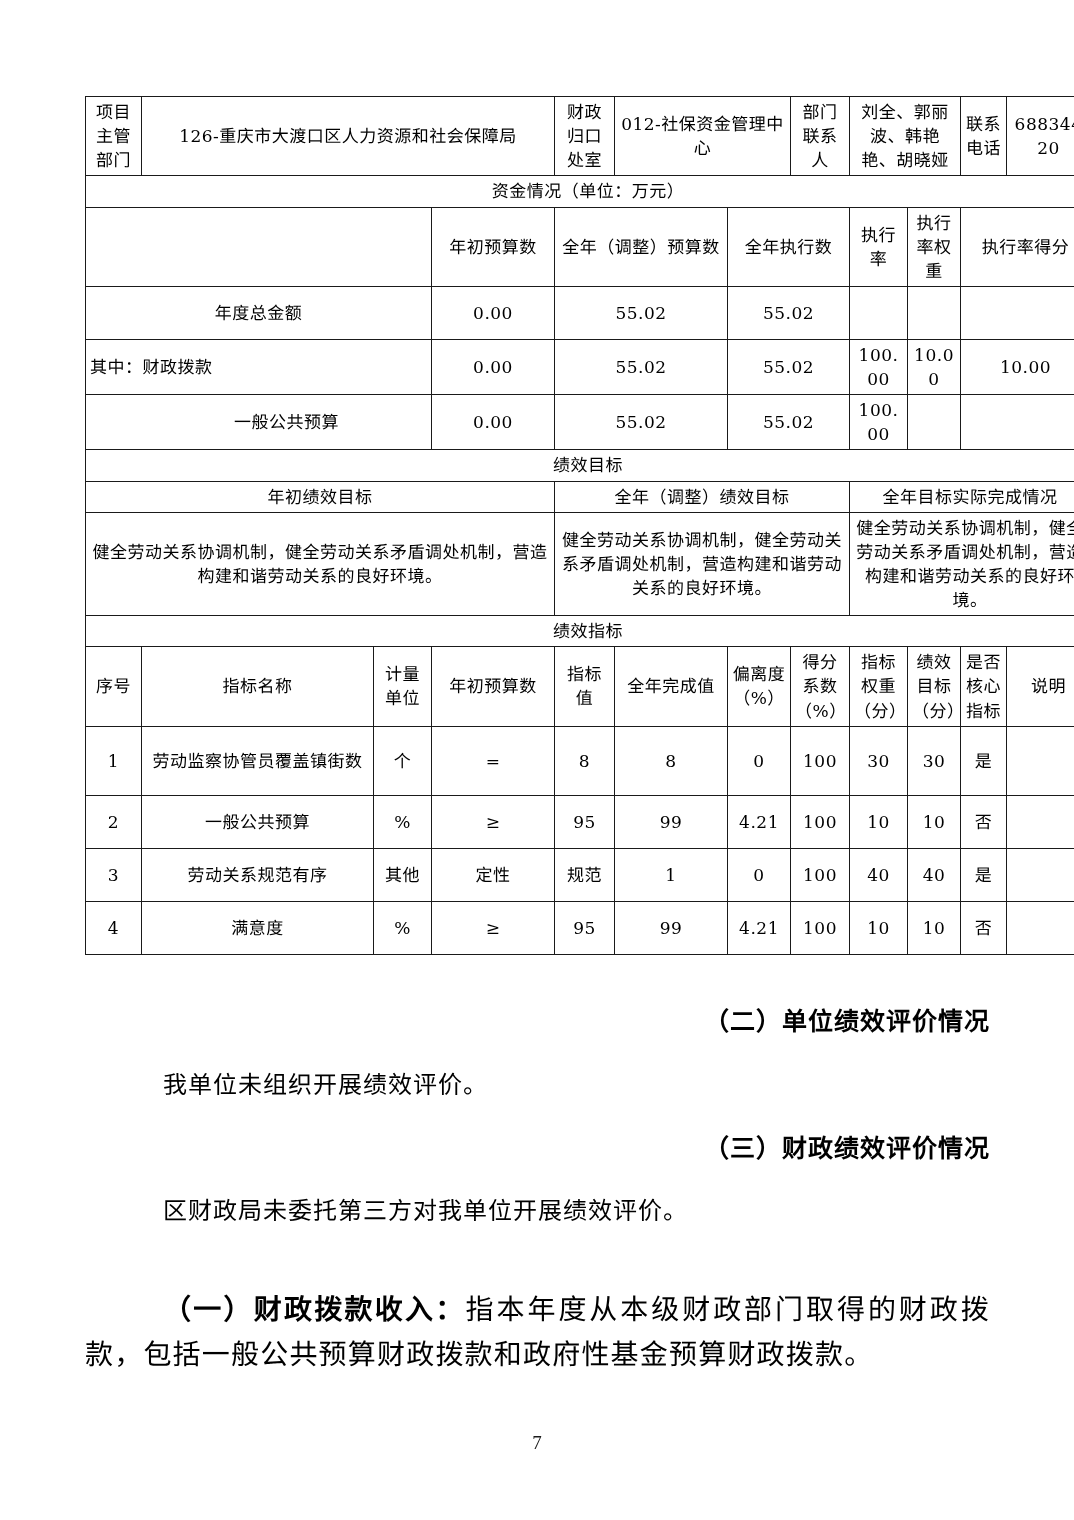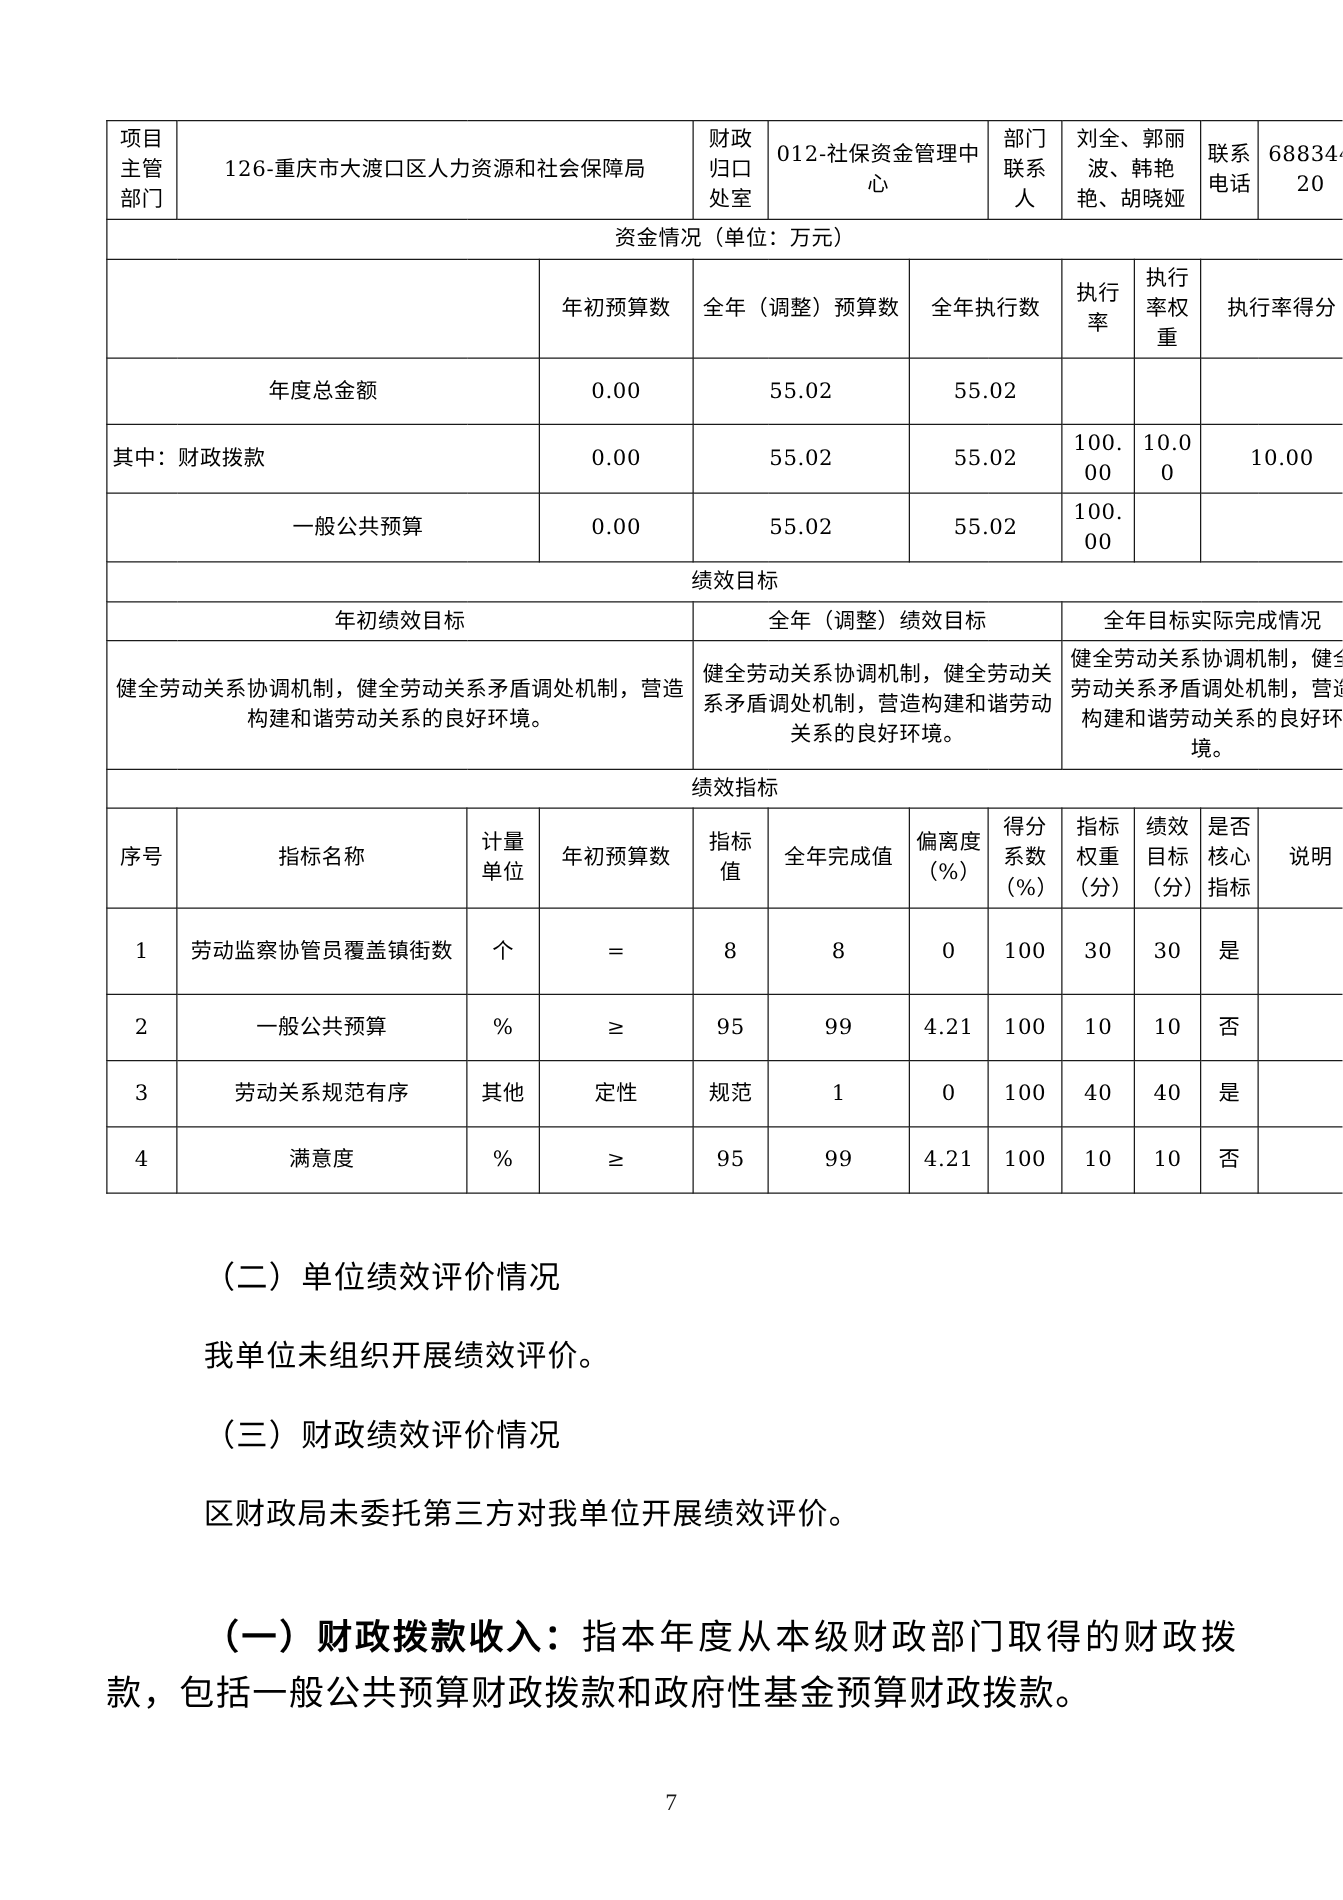--- a/index.html
+++ b/index.html
@@ -104,25 +104,26 @@
   
   .body-area {
     position: absolute;
     left: 85px;
     top: 975px;
     width: 905px;
   }
   .h-sub {
     font-family: "DejaVu Sans", "Liberation Sans", sans-serif;
     font-size: 25px;
-    font-weight: normal;
+    font-weight: bold;
     letter-spacing: 1px;
     margin: 0;
     padding: 0 0 0 78px;
     line-height: 1.5;
+    text-align: right;
   }
   .h-main {
     font-family: "DejaVu Sans", "Liberation Sans", sans-serif;
     font-size: 25px;
     font-weight: bold;
     letter-spacing: 1px;
     margin: 0;
     padding: 0 0 0 78px;
     line-height: 1.5;
   }

